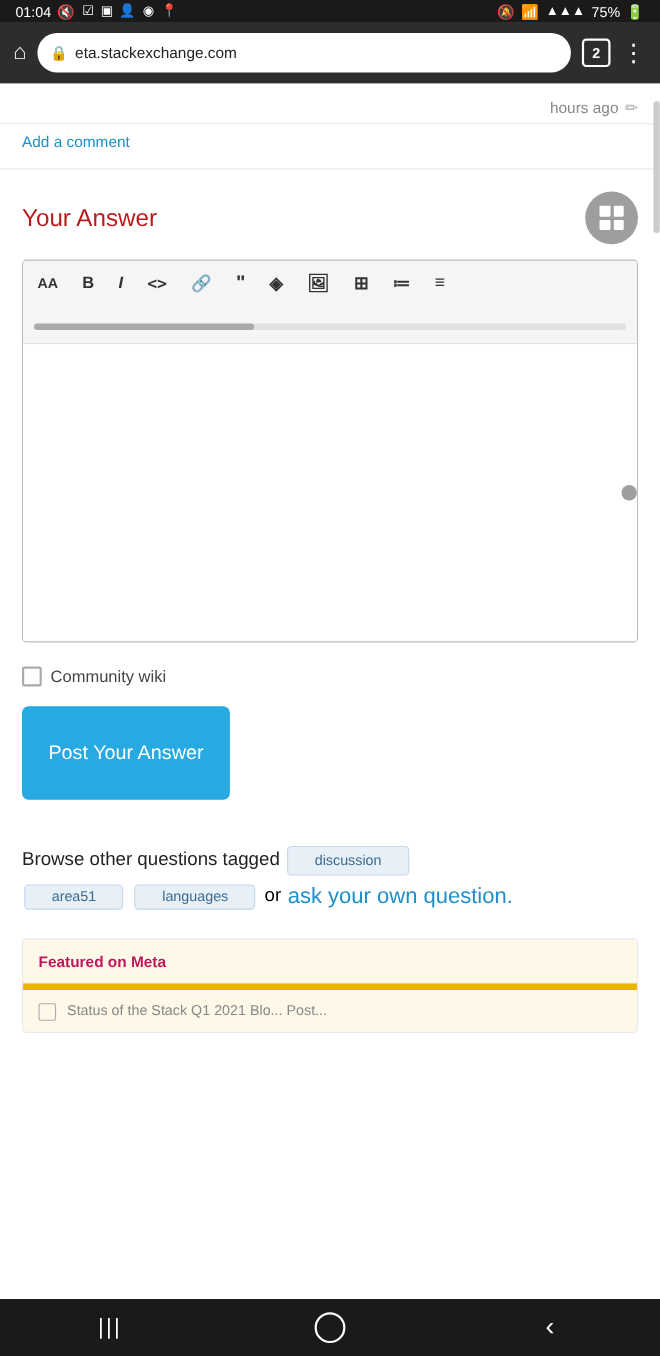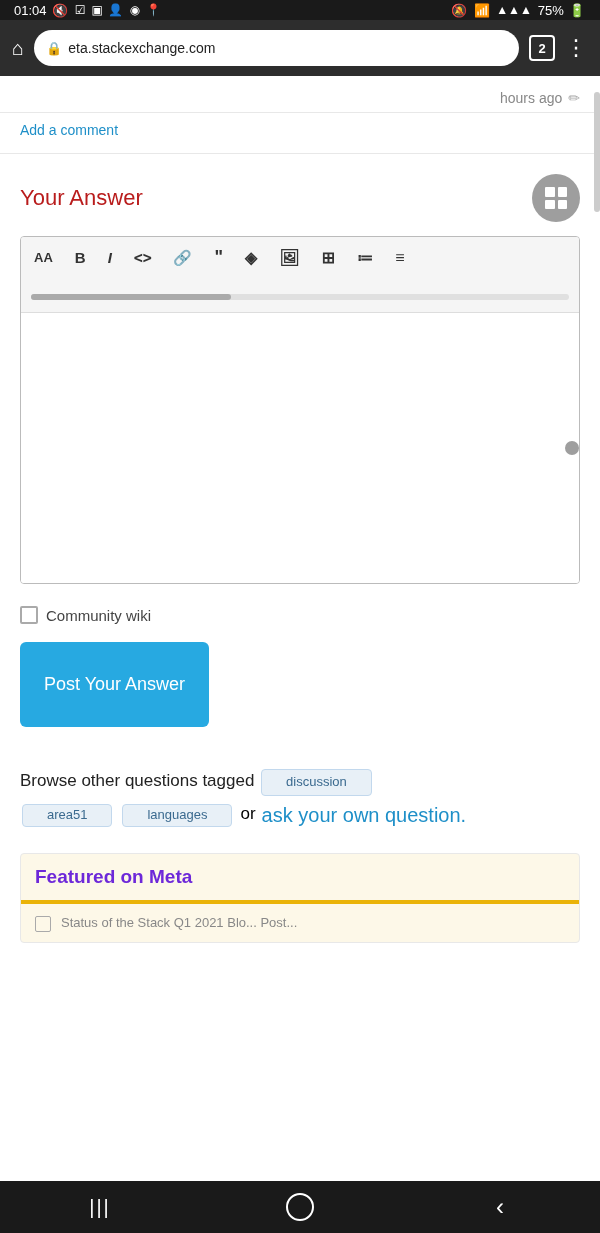--- a/index.html
+++ b/index.html
@@ -266,24 +266,24 @@
 
     
     .featured-section {
       margin: 16px 20px 0 20px;
       border: 1px solid #e8e8e8;
       border-radius: 4px;
       background: #fdf8e8;
     }
     .featured-header {
       padding: 12px 14px;
-      font-size: 19px;
+      font-size: 14px;
       font-weight: bold;
-      color: #6d28d9;
-      border-bottom: 4px solid #eab308;
+      color: #be185d;
+      border-bottom: 6px solid #eab308;
     }
     .featured-item {
       padding: 10px 14px;
       display: flex;
       align-items: center;
       gap: 10px;
       font-size: 13px;
       color: #888;
     }
     .featured-checkbox {

